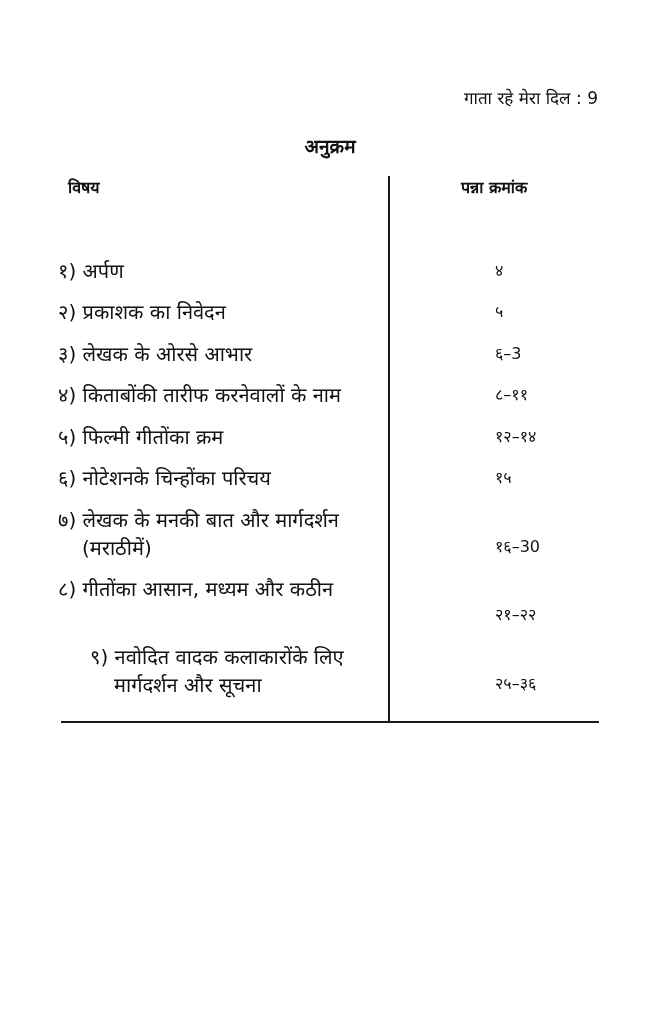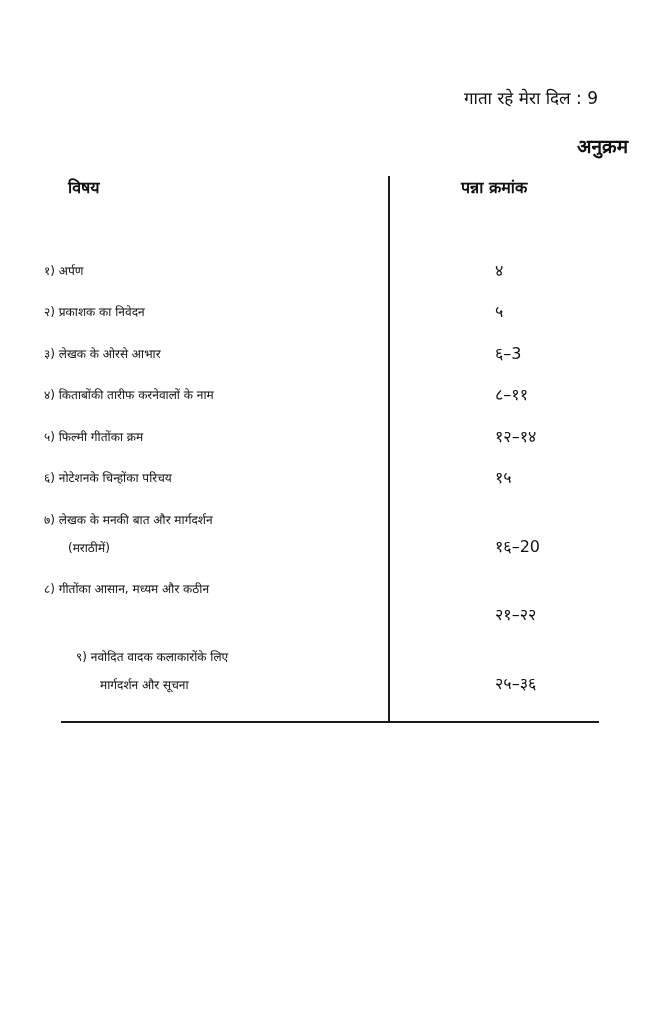--- a/index.html
+++ b/index.html
@@ -17,24 +17,24 @@
     }
     .running-header {
       position: absolute;
       right: 62px;
       top: 86px;
       font-size: 17px;
       white-space: nowrap;
     }
     .page-title {
       position: absolute;
-      left: 0;
+      left: 16px;
       width: 628px;
       top: 133px;
-      text-align: right;
+      text-align: center;
       font-size: 19px;
       font-weight: bold;
     }
     .col-head {
       position: absolute;
       top: 176px;
       font-size: 16px;
       font-weight: bold;
     }
     .col-head.left { left: 68px; }
@@ -50,22 +50,22 @@
     .hline {
       position: absolute;
       left: 61px;
       top: 721px;
       width: 538px;
       height: 2px;
       background: #1a1a1a;
     }
     .entry {
       position: absolute;
-      left: 44px;
-      font-size: 12px;
+      left: 58px;
+      font-size: 20px;
       line-height: 28px;
       white-space: nowrap;
     }
     .entry .num { display: inline-block; }
     .entry .line2 { padding-left: 24px; display: block; }
     .page-no {
       position: absolute;
       left: 495px;
       font-size: 16px;
       line-height: 28px;
@@ -119,21 +119,21 @@
   <span class="num">६)</span>
   <span>नोटेशनके चिन्होंका परिचय</span>
 </div>
 <div class="page-no" style="top:464px;text-align:right;">१५</div>
 
 <div class="entry" style="top:506px;">
   <span class="num">७)</span>
   <span>लेखक के मनकी बात और मार्गदर्शन</span>
   <span class="line2">(मराठीमें)</span>
 </div>
-<div class="page-no" style="top:533px;">१६–20</div>
+<div class="page-no" style="top:533px;">१६–30</div>
 
 <div class="entry" style="top:575px;">
   <span class="num">८)</span>
   <span>गीतोंका आसान, मध्यम और कठीन</span>
 </div>
 <div class="page-no" style="top:601px;">२१–२२</div>
 
 <div class="entry" style="top:643px;margin-left:32px;">
   <span class="num">९)</span>
   <span>नवोदित वादक कलाकारोंके लिए</span>

